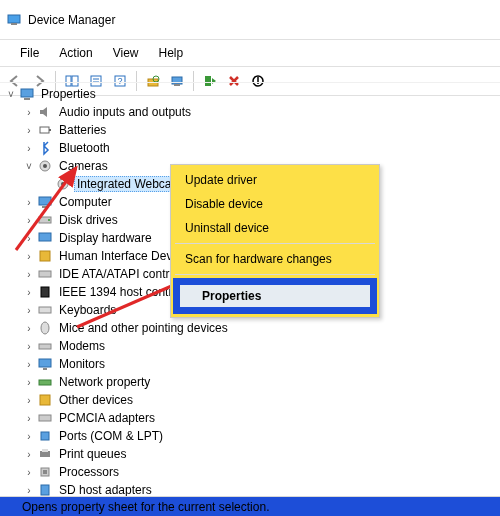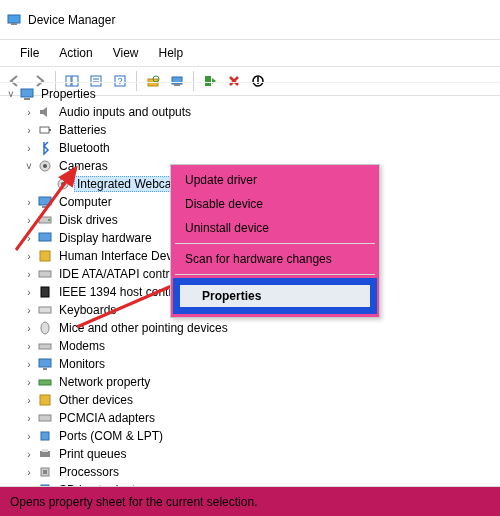--- a/index.html
+++ b/index.html
@@ -67,21 +67,21 @@
   .label { padding: 1px 3px; }
   .selected .label {
     background: #cde8ff;
     border: 1px dotted #58a0e8;
     padding: 0 2px;
   }
   .ctxmenu {
     position: absolute;
     left: 170px; top: 164px;
     width: 210px;
-    background: #ec4899;
+    background: #fde047;
     border: 1px solid #c8c8c8;
     box-shadow: 2px 2px 4px rgba(0,0,0,.2);
     padding: 3px 2px;
     z-index: 10;
   }
   .ctx-item {
     padding: 5px 12px;
     font-size: 12px;
     cursor: default;
   }
@@ -90,24 +90,24 @@
     border: 7px solid #1d4ed8;
     padding: 4px 22px;
     font-weight: 600;
   }
   .ctx-sep {
     height: 1px; background: #d8d8d8;
     margin: 3px 2px;
   }
   .statusbar {
     position: absolute; left:0; right:0; bottom:0;
-    height: 30px;
-    background: #be185d;
+    height: 20px;
+    background: #1d4ed8;
     border-top: 1px solid #d8d8d8;
-    padding: 2px 10px;
+    padding: 2px 22px;
     font-size: 12px;
     display:flex; align-items:center;
   }
   
   .arrow {
     position: absolute;
     pointer-events: none;
     z-index: 5;
   }
   svg { display:block; }

